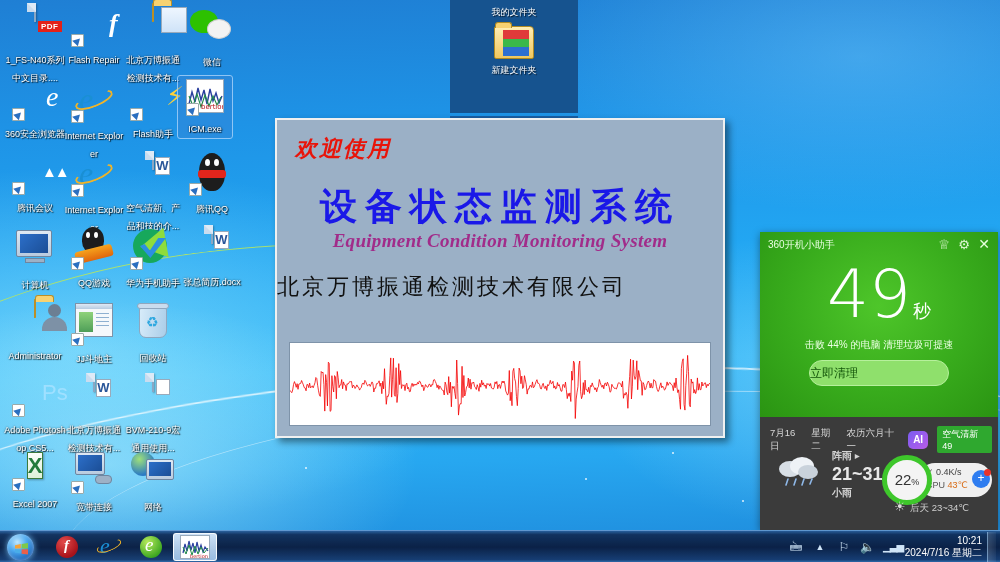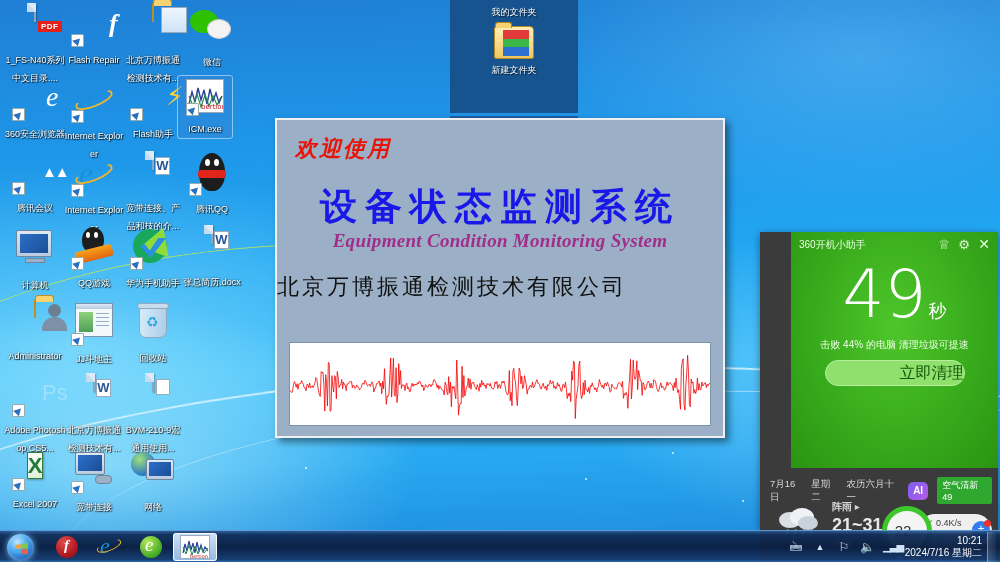--- a/index.html
+++ b/index.html
@@ -100,39 +100,39 @@
     font-size:9px; color:#fff; text-shadow:1px 1px 1px rgba(0,0,0,.8); }
   #folderwin .fw-icon { position:absolute; left:44px; top:26px; width:40px; height:34px; }
   #folderwin .fw-label { position:absolute; top:64px; left:0; right:0; text-align:center;
     font-size:9px; color:#fff; text-shadow:1px 1px 1px rgba(0,0,0,.8); }
   #folderwin-strip { position:absolute; left:450px; top:116px; width:128px; height:8px;
     background:#1a5ea2; }
 
   
   #w360 { position:absolute; left:760px; top:232px; width:238px; height:298px;
     background:#3b3b3b; box-shadow:0 2px 8px rgba(0,0,0,.4); }
-  #w360-top { position:relative; height:236px;
-    background: radial-gradient(ellipse at 50% 40%, #4ec62a 0%, #38ab1c 55%, #2a9412 100%); margin-left: 31px; }
+  #w360-top { position:relative; height:185px;
+    background: radial-gradient(ellipse at 50% 40%, #4ec62a 0%, #38ab1c 55%, #2a9412 100%); }
   #w360-head { position:absolute; top:5px; left:8px; right:6px; height:16px;
     display:flex; align-items:center; }
   #w360-head .t { font-size:10px; color:#e9ffe2; flex:1; }
   #w360-head .ic { width:16px; height:16px; margin-left:4px; position:relative; cursor:pointer; }
   .sv-shirt{ color:#dff7d4; font-size:13px; line-height:16px; text-align:center; }
   .sv-gear{ color:#dff7d4; font-size:13px; line-height:16px; text-align:center; }
   .sv-x{ color:#e6ffdd; font-size:14px; line-height:15px; text-align:center; }
   #w360-num { position:absolute; top:30px; left:0; right:0; text-align:center;
     color:#fff; font-size:66px; line-height:66px; font-weight:300;
     font-family:"DejaVu Sans", sans-serif; }
   #w360-num .unit { font-size:18px; font-weight:normal; vertical-align:baseline; margin-left:2px; }
   #w360-sub { position:absolute; top:106px; left:0; right:0; text-align:center;
     font-size:10px; color:#eaffe2; }
   #w360-btn { position:absolute; top:128px; left:50%; transform:translateX(-50%);
     width:140px; height:26px; border-radius:13px; background:#8fe06c;
-    border:1px solid #b6f09c; color:#14560a; font-size:16px; line-height:24px;
-    text-align:right; cursor:pointer; }
+    border:1px solid #b6f09c; color:#14560a; font-size:12px; line-height:24px;
+    text-align:left; cursor:pointer; }
   #w360-bottom { position:relative; height:113px; background:#3b3b3b; color:#e2e2e2; }
   #wx-row1 { position:absolute; top:9px; left:10px; right:6px; display:flex;
     align-items:center; gap:9px; font-size:9.5px; color:#d8d8d8; }
   #wx-ai { width:22px;height:18px;border-radius:5px;
     background:linear-gradient(135deg,#7a5cf0,#b95ce8); color:#fff; font-size:10px;
     font-weight:bold; line-height:18px; text-align:center; }
   #wx-air { background:#2fa82f; color:#fff; font-size:9px; padding:2px 5px; border-radius:2px; }
   #wx-cloud { position:absolute; left:14px; top:36px; width:48px; height:36px; }
   #wx-info { position:absolute; left:72px; top:32px; font-size:10px; color:#d4d4d4;font-weight:bold; }
   #wx-info .l1 { font-size:10px; }
@@ -294,21 +294,21 @@
         </span>
         <span class="shortcut-arrow"></span>
       </span>
       <span class="lbl">Internet Explorer</span>
     </div>
 
     <div class="dicon" style="left:122px;top:152px">
       <span class="glyph">
         <span class="ic-doc"><span class="lines"></span><span class="ic-word">W</span></span>
       </span>
-      <span class="lbl">宽带连接、产品和技的介...</span>
+      <span class="lbl">空气清新、产品和技的介...</span>
     </div>
 
     <div class="dicon" style="left:181px;top:152px">
       <span class="glyph">
         <span style="display:block;position:relative;width:34px;height:40px;margin:1px auto 0;">
           <span style="position:absolute;left:4px;top:0;width:26px;height:38px;border-radius:50% 50% 45% 45%;background:#1d1d1d;"></span>
           <span style="position:absolute;left:10px;top:6px;width:5px;height:7px;border-radius:50%;background:#fff;"></span>
           <span style="position:absolute;left:19px;top:6px;width:5px;height:7px;border-radius:50%;background:#fff;"></span>
           <span style="position:absolute;left:3px;top:17px;width:28px;height:8px;background:#e2251c;border-radius:3px;"></span>
         </span>

